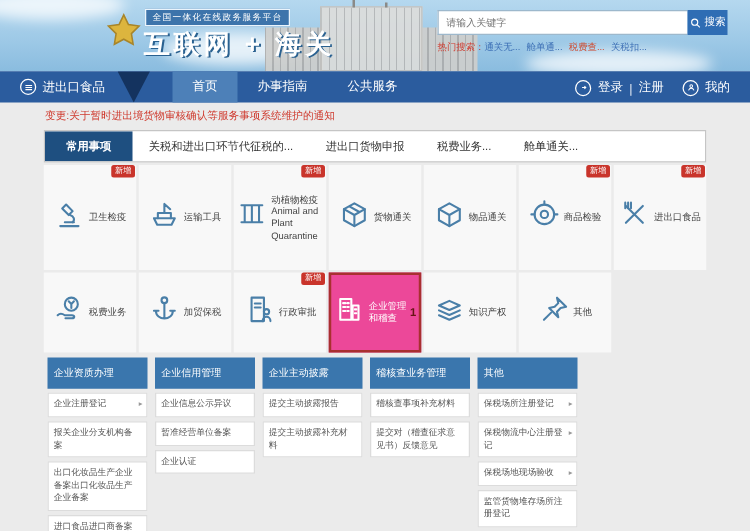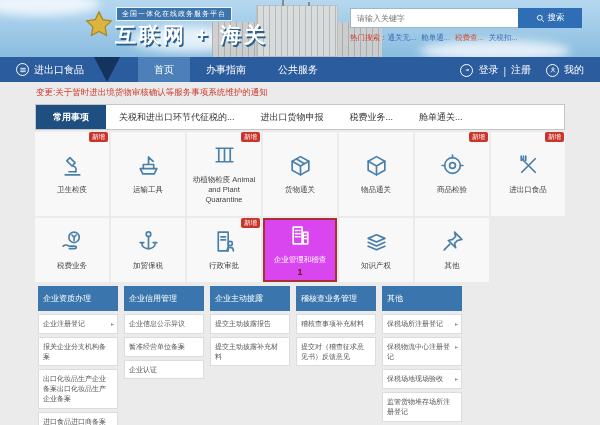--- a/index.html
+++ b/index.html
@@ -18,21 +18,21 @@
   .bld-wr { left:336px; top:22px; width:46px; height:35px; background-color:#cfcfcd; }
   .antenna { position:absolute; left:282px; top:0; width:2px; height:6px; background:#8a8a88; }
   .antenna2 { left:308px; height:4px; top:2px; }
 
   .logo-wrap { position:absolute; left:84px; top:10px; width:30px; height:40px; }
   .badge-pill { position:absolute; left:116px; top:7px; background:#3d74ab; border:1px solid #eaf4fc; color:#fff; font-size:7px; padding:1px 5px; letter-spacing:1px; white-space:nowrap; }
   .site-title { position:absolute; left:115px; top:21px; font-size:21px; font-weight:bold; color:#ffffff; letter-spacing:3px; text-shadow:1.5px 1.5px 0 #2a6190; white-space:nowrap; }
 
   .search-box { position:absolute; right:18px; top:8px; display:flex; width:232px; height:20px; }
   .search-box input { flex:1; border:1px solid #9db8cc; border-right:none; font-size:8px; padding:0 6px; color:#333; outline:none; }
-  .search-btn { width:64px; background:#2f6db4; color:#fff; border:none; font-size:8.5px; display:flex; align-items:center; justify-content:center; gap:3px; cursor:pointer; }
+  .search-btn { width:32px; background:#2f6db4; color:#fff; border:none; font-size:8.5px; display:flex; align-items:center; justify-content:center; gap:3px; cursor:pointer; }
   .search-btn svg { width:9px; height:9px; }
   .hot-row { position:absolute; right:18px; top:33px; width:232px; font-size:7.5px; white-space:nowrap; }
   .hot-label { color:#cf3a2e;text-align:center; }
   .hot-link { margin-right:5px; }
 
   
   .navbar { height:25px; background:#2b5c9e; display:flex; align-items:center; color:#fff; font-size:10px; position:relative; }
   .menu-block { display:flex; align-items:center; gap:5px; padding:0 10px 0 16px; height:25px; }
   .menu-block svg, .nav-right svg { width:11px; height:11px; }
   .icon-circle { width:13px; height:13px; border:1px solid #fff; border-radius:50%; display:flex; align-items:center; justify-content:center; }
@@ -47,27 +47,27 @@
   .notice { padding:5px 0 3px 36px; font-size:8.5px; color:#cf3a2e; }
 
   
   .cat-bar { margin:2px 35px 0; height:26px; background:#fff; border:1px solid #c5c5c5; display:flex; align-items:center; font-size:9px; color:#333; overflow:hidden; }
   .cat-tab { padding:0 13px; white-space:nowrap; cursor:pointer; }
   .cat-tab.active { background:#1e4f80; color:#fff; height:100%; display:flex; align-items:center; padding:0 17px; font-weight:bold; }
 
   
   .grid { margin:2px 35px 0; display:flex; flex-direction:column; gap:2px; }
   .grid-row { display:flex; gap:2px; }
-  .tile { position:relative; width:74px; background:#f8f8f8; display:flex; flex-direction:column; align-items:center; justify-content:center; gap:3px; padding:4px 2px; text-align:center; cursor:pointer; }
+  .tile { position:relative; width:74px; background:#f8f8f8; display:flex; flex-direction:row; align-items:center; justify-content:center; gap:3px; padding:4px 2px; text-align:left; cursor:pointer; }
   .row1 .tile { height:84px; }
   .row2 .tile { height:64px; }
   .tile svg { width:25px; height:25px; color:#4a7fa8; flex:none; }
   .tile-label { font-size:7.5px; color:#444; line-height:1.3; }
   .badge-new { position:absolute; top:0; right:1px; background:#c9342b; color:#fff; font-size:6.5px; padding:1px 3px; border-radius:2px; line-height:1.2; }
-  .tile.selected { background:#d946ef; border:2px solid #a83030; }
+  .tile.selected { background:#ec4899; border:2px solid #a83030; }
   .tile.selected svg { color:#fff; }
   .tile.selected .tile-label { color:#fff; }
   .tile-annotation { font-size:9px; font-weight:bold; color:#671414; line-height:1; }
 
   
   .panels { margin:4px 0 0 38px; display:flex; gap:6px; align-items:flex-start; }
   .panel { width:80px; }
   .panel-header { background:#3a76ad; color:#fff; font-size:8px; padding:7px 5px; cursor:pointer; white-space:nowrap; }
   .panel-link { position:relative; background:#fff; border:1px solid #dcdcdc; font-size:7px; color:#555; padding:4px 10px 4px 4px; margin-top:3px; line-height:1.4; cursor:pointer; }
   .panel-link .arrow { position:absolute; right:3px; top:5px; font-size:6px; color:#999; }

